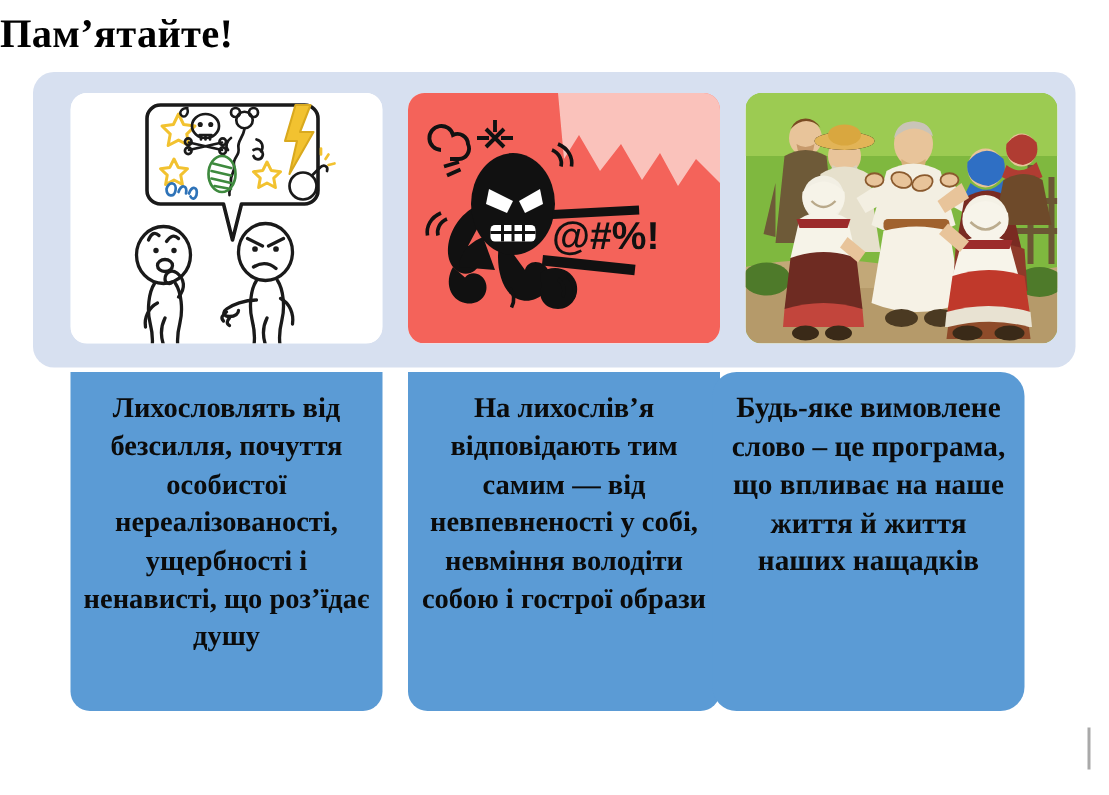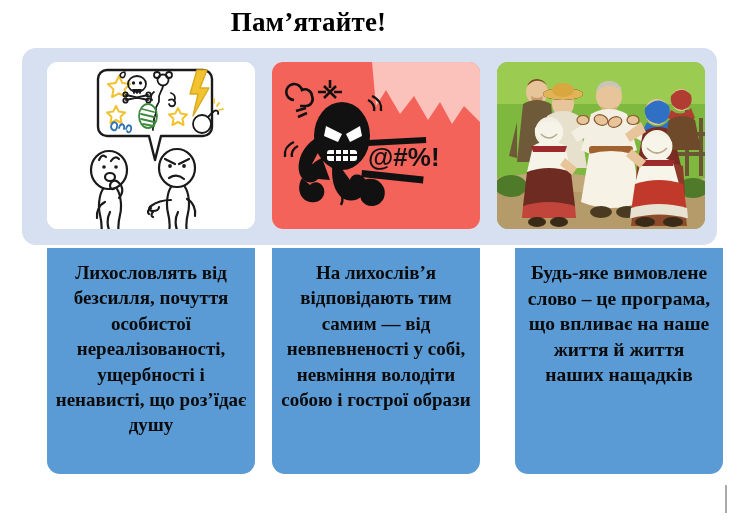--- a/index.html
+++ b/index.html
@@ -16,21 +16,21 @@
     overflow: hidden;
     font-family: "Liberation Serif", "DejaVu Serif", serif;
   }
 
   
   .slide-title {
     position: absolute;
     left: 0;
     top: 6px;
     width: 617px;
-    text-align: center;
+    text-align: left;
     font-family: "Liberation Serif", "DejaVu Serif", serif;
     font-weight: bold;
     font-size: 27px;
     line-height: 32px;
     color: #000000;
     letter-spacing: 0.2px;
   }
 
   
   .photo-band {
@@ -68,21 +68,21 @@
     border-radius: 0 0 13px 13px;
     box-sizing: border-box;
     padding: 12px 8px 10px 8px;
     display: flex;
     align-items: flex-start;
     justify-content: center;
     text-align: center;
   }
   .statement.s1 { left: 47px; }
   .statement.s2 { left: 272px; }
-  .statement.s3 { left: 515px; }
+  .statement.s3 { left: 475px; border-radius: 16px; }
 
   .statement p {
     margin: 0;
     font-family: "Liberation Serif", "DejaVu Serif", serif;
     font-weight: bold;
     font-size: 19.5px;
     line-height: 25.5px;
     color: #0b0b0b;
     word-break: break-word;
     hyphens: none;

